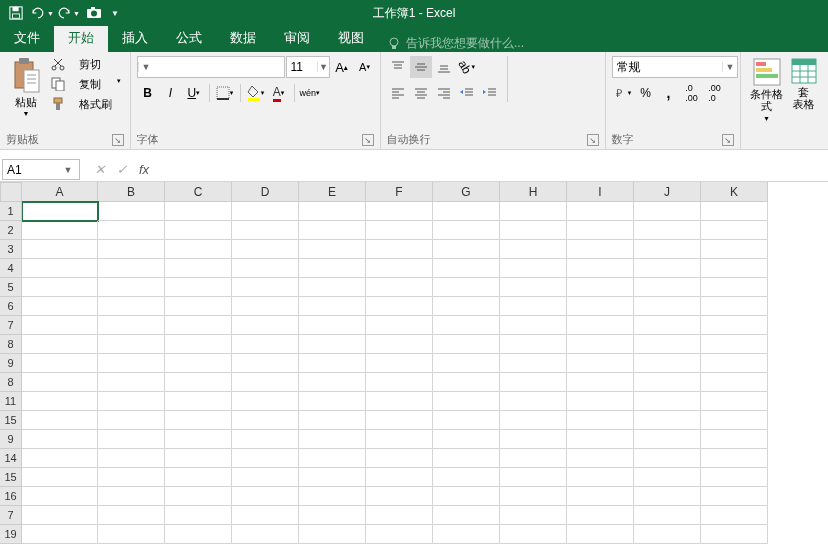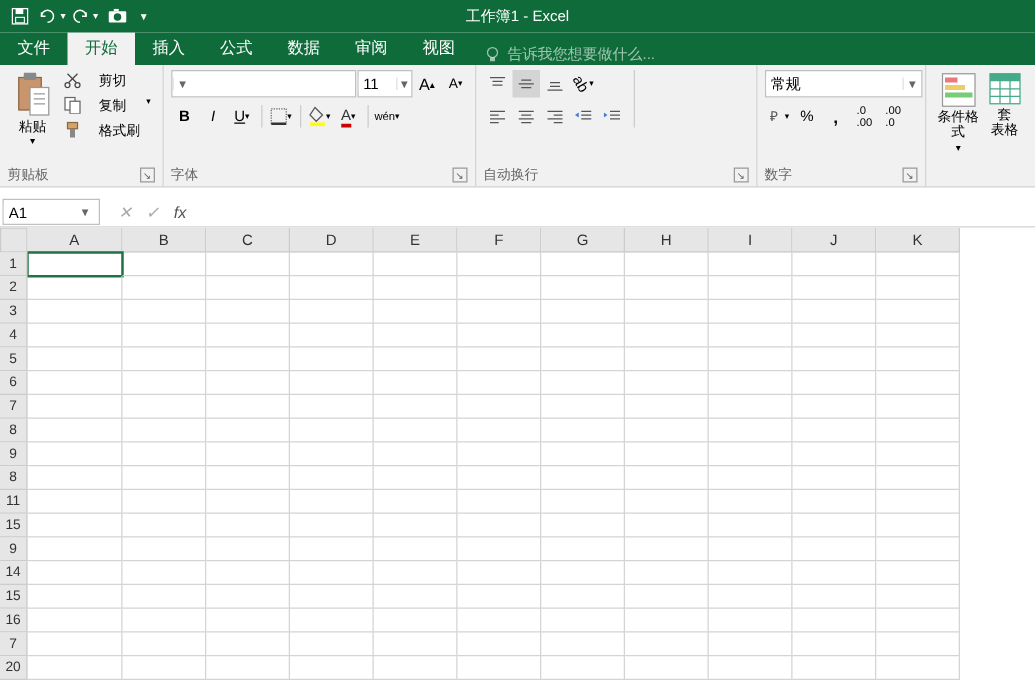--- a/index.html
+++ b/index.html
@@ -364,21 +364,21 @@
         <div class="row-h">8</div>
         <div class="row-h">9</div>
         <div class="row-h">8</div>
         <div class="row-h">11</div>
         <div class="row-h">15</div>
         <div class="row-h">9</div>
         <div class="row-h">14</div>
         <div class="row-h">15</div>
         <div class="row-h">16</div>
         <div class="row-h">7</div>
-        <div class="row-h">20</div>
+        <div class="row-h">19</div>
       </div>
   </div>
   <div style="flex:1;overflow:hidden">
     <div class="col-headers" id="col-headers">
         <div class="col-h first">A</div>
         <div class="col-h">B</div>
         <div class="col-h">C</div>
         <div class="col-h">D</div>
         <div class="col-h">E</div>
         <div class="col-h">F</div>

